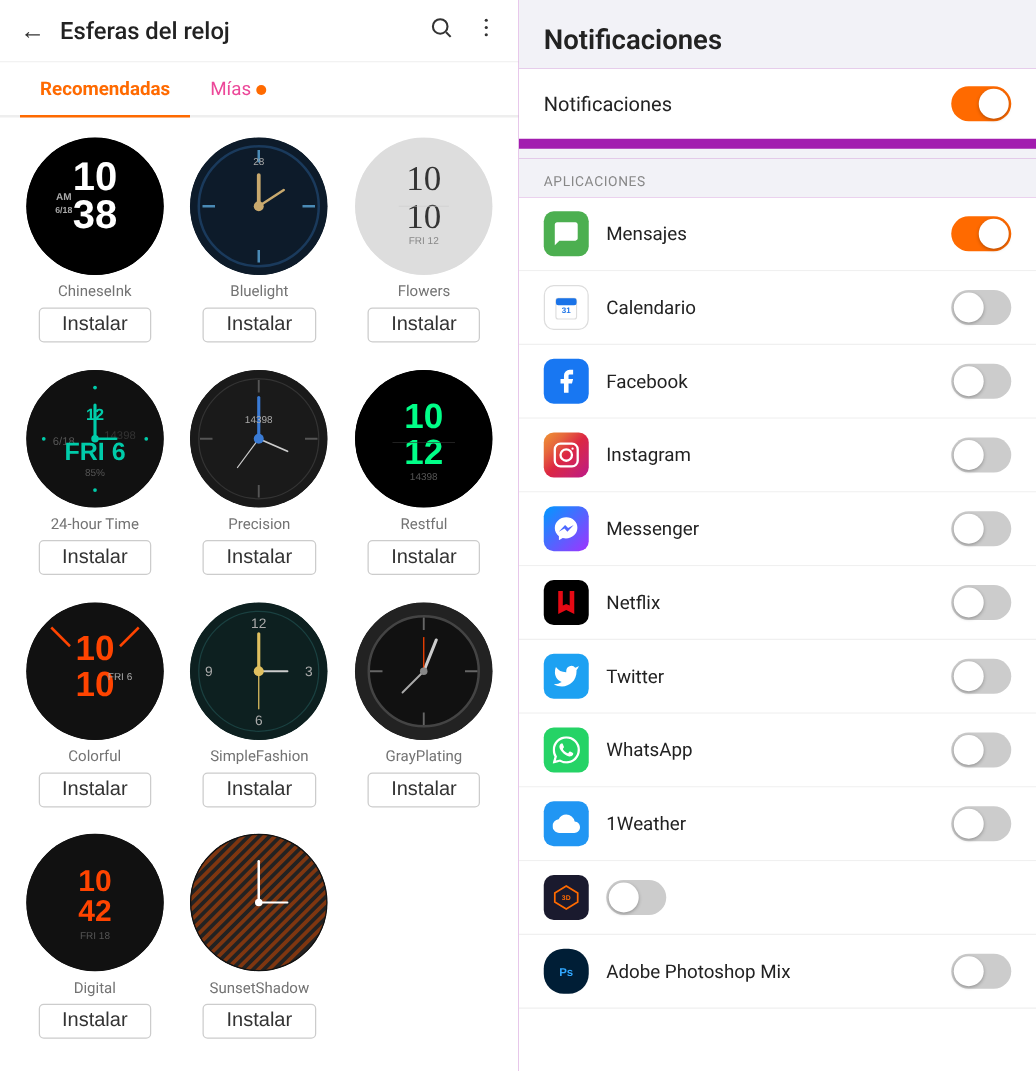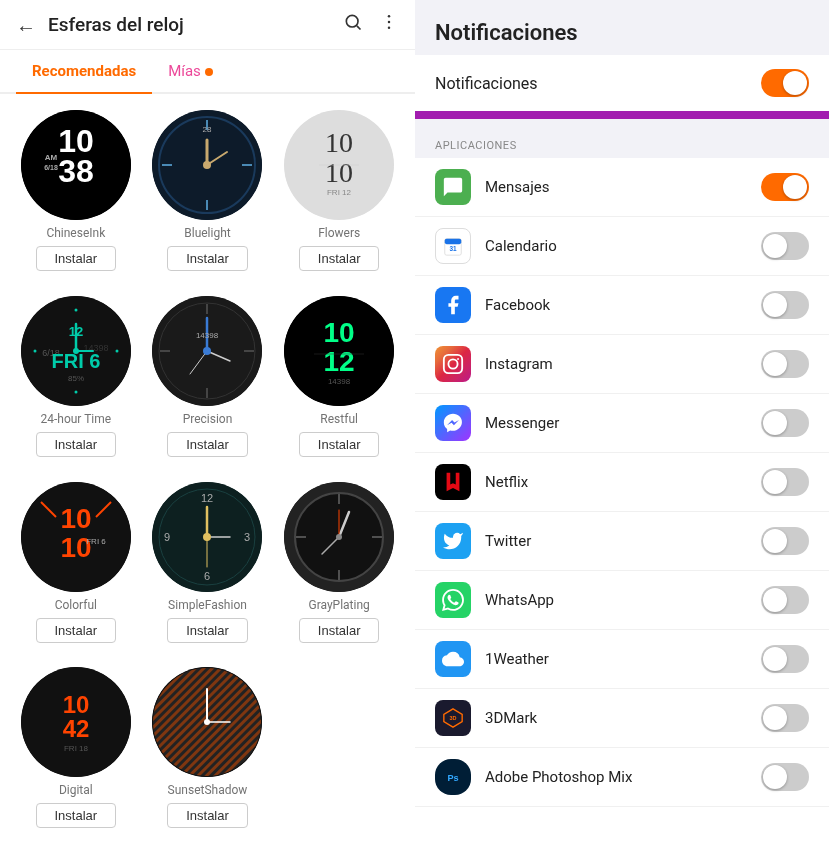--- a/index.html
+++ b/index.html
@@ -122,21 +122,21 @@
       font-size: 12px;
       color: #737373;
       text-align: center;
     }
 
     .install-btn {
       border: 1px solid #ccc;
       background: #fff;
       border-radius: 4px;
       padding: 4px 18px;
-      font-size: 13px;
+      font-size: 16px;
       color: #333;
       cursor: pointer;
     }
 
     
     .wf-chinese-ink {
       background: #000;
       color: #fff;
       font-weight: bold;
       flex-direction: column;
@@ -680,21 +680,20 @@
       <div class="toggle off"></div>
     </div>
 
     <div class="app-row">
       <div class="app-icon icon-3dmark" style="background:#1a1a2e;">
         <svg width="22" height="22" viewBox="0 0 24 24">
           <polygon points="12,2 22,8 22,16 12,22 2,16 2,8" fill="none" stroke="#FF6A00" stroke-width="1.5"></polygon>
           <text x="12" y="14" fill="#FF6A00" font-size="6" text-anchor="middle" font-family="Arial" font-weight="bold">3D</text>
         </svg>
       </div>
-      <span class="app-name">3DMark</span>
       <div class="toggle off"></div>
     </div>
 
 
     <div class="app-row">
       <div class="app-icon icon-photoshop" style="background:#001e36; border-radius:16px;">
         <svg width="22" height="22" viewBox="0 0 24 24">
           <text x="12" y="16" fill="#31a8ff" font-size="10" text-anchor="middle" font-family="Arial" font-weight="bold">Ps</text>
         </svg>
       </div>

